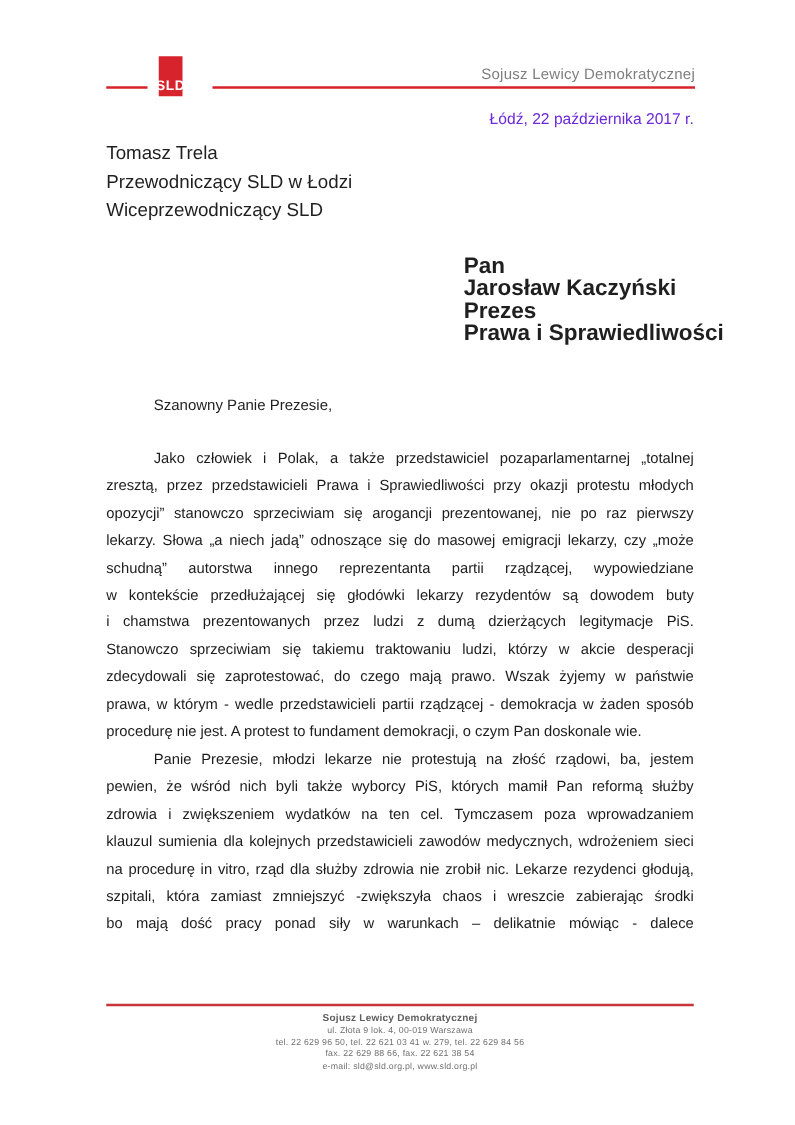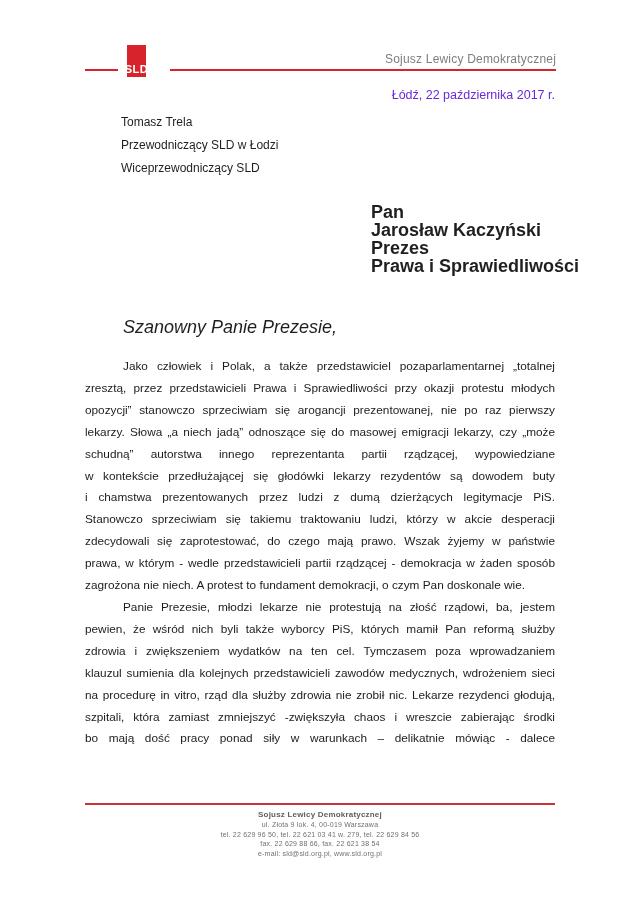--- a/index.html
+++ b/index.html
@@ -22,23 +22,23 @@
   }
   .org-name {
     position:absolute; right:80px; top:52px; width:300px;
     text-align:right; font-size:12px; color:#7e7e7e; letter-spacing:.2px;
   }
   .date-line {
     position:absolute; right:81px; top:88px; width:300px;
     text-align:right; font-size:12.5px; color:#6d28d9;
   }
   
-  .sender { position:absolute; left:85px; top:111px; font-size:12px; line-height:23px;margin-left:36px; }
+  .sender { position:absolute; left:85px; top:111px; font-size:15px; line-height:23px; }
   .recipient { position:absolute; left:371px; top:203px; font-size:18px; font-weight:bold; line-height:18px; }
-  .salutation { position:absolute; left:123px; top:317px; font-size:18px; font-style:italic; }
+  .salutation { position:absolute; left:123px; top:317px; font-size:12px; }
   
   .letter-body {
     position:absolute; left:85px; top:356px; width:470px;
     font-size:11.8px; line-height:21.9px; color:#1c1c1c;
   }
   .bl { text-align:justify; text-align-last:justify; }
   .bl.noj { text-align-last:left; }
   .bl.indent { padding-left:38px; }
   
   .footer-rule { position:absolute; left:85px; top:803px; width:470px; height:2px; background:#c8363b; }
@@ -83,21 +83,21 @@
         <div class="bl indent">Jako człowiek i Polak, a także przedstawiciel pozaparlamentarnej „totalnej</div>
         <div class="bl">zresztą, przez przedstawicieli Prawa i Sprawiedliwości przy okazji protestu młodych</div>
         <div class="bl">opozycji” stanowczo sprzeciwiam się arogancji prezentowanej, nie po raz pierwszy</div>
         <div class="bl">lekarzy. Słowa „a niech jadą” odnoszące się do masowej emigracji lekarzy, czy „może</div>
         <div class="bl">schudną” autorstwa innego reprezentanta partii rządzącej, wypowiedziane</div>
         <div class="bl">w kontekście przedłużającej się głodówki lekarzy rezydentów są dowodem buty</div>
         <div class="bl">i chamstwa prezentowanych przez ludzi z dumą dzierżących legitymacje PiS.</div>
         <div class="bl">Stanowczo sprzeciwiam się takiemu traktowaniu ludzi, którzy w akcie desperacji</div>
         <div class="bl">zdecydowali się zaprotestować, do czego mają prawo. Wszak żyjemy w państwie</div>
         <div class="bl">prawa, w którym - wedle przedstawicieli partii rządzącej - demokracja w żaden sposób</div>
-        <div class="bl noj">zagrożona nie niech. A protest to fundament demokracji, o czym Pan doskonale wie.</div>
+        <div class="bl noj">procedurę nie jest. A protest to fundament demokracji, o czym Pan doskonale wie.</div>
       </div>
     <div class="paragraph">
         <div class="bl indent">Panie Prezesie, młodzi lekarze nie protestują na złość rządowi, ba, jestem</div>
         <div class="bl">pewien, że wśród nich byli także wyborcy PiS, których mamił Pan reformą służby</div>
         <div class="bl">zdrowia i zwiększeniem wydatków na ten cel. Tymczasem poza wprowadzaniem</div>
         <div class="bl">klauzul sumienia dla kolejnych przedstawicieli zawodów medycznych, wdrożeniem sieci</div>
         <div class="bl">na procedurę in vitro, rząd dla służby zdrowia nie zrobił nic. Lekarze rezydenci głodują,</div>
         <div class="bl">szpitali, która zamiast zmniejszyć -zwiększyła chaos i wreszcie zabierając środki</div>
         <div class="bl">bo mają dość pracy ponad siły w warunkach – delikatnie mówiąc - dalece</div>
       </div>

